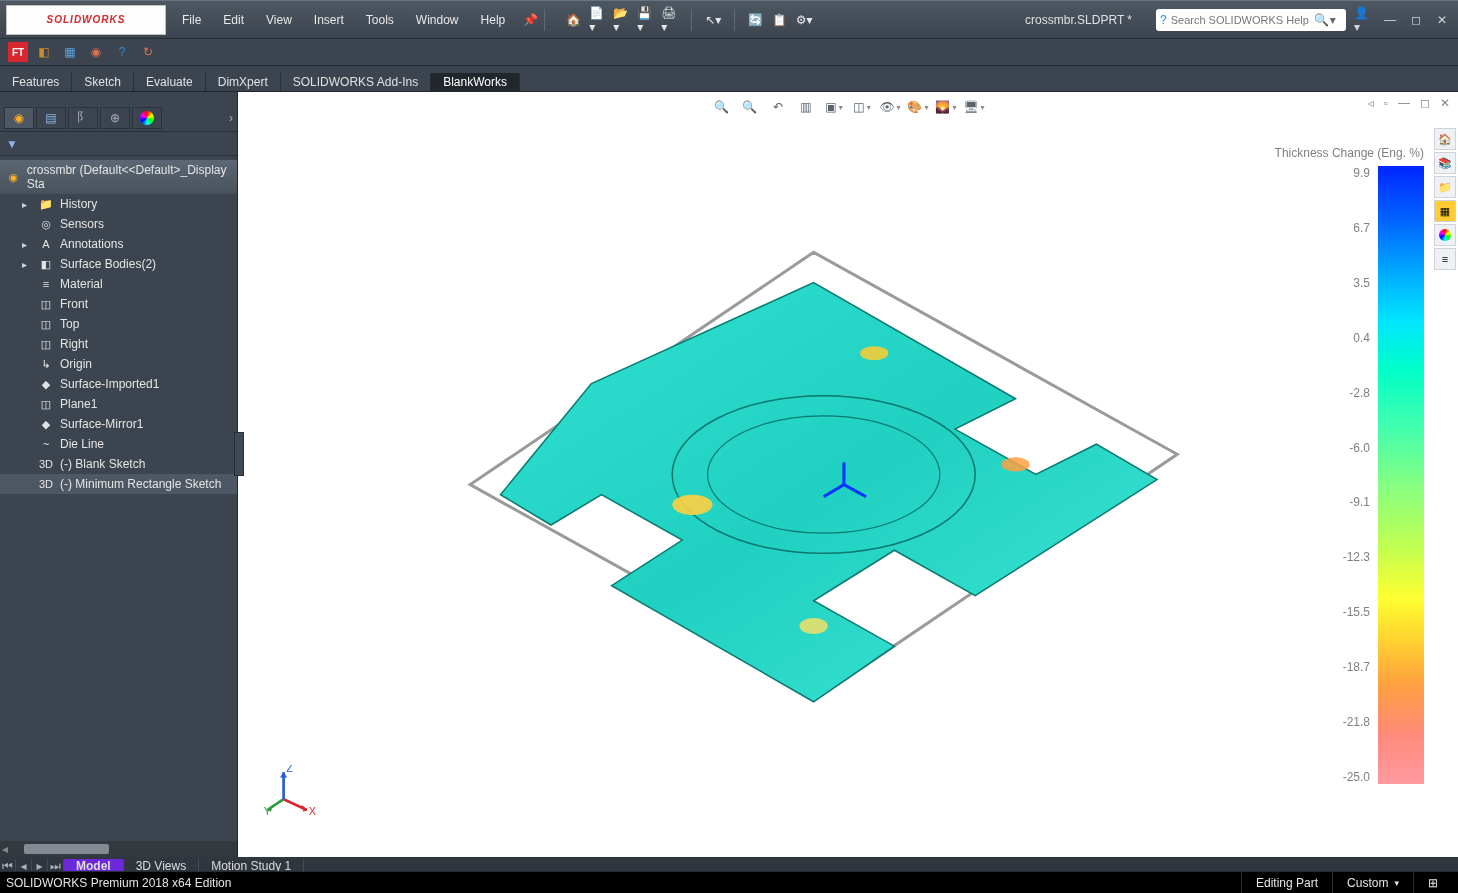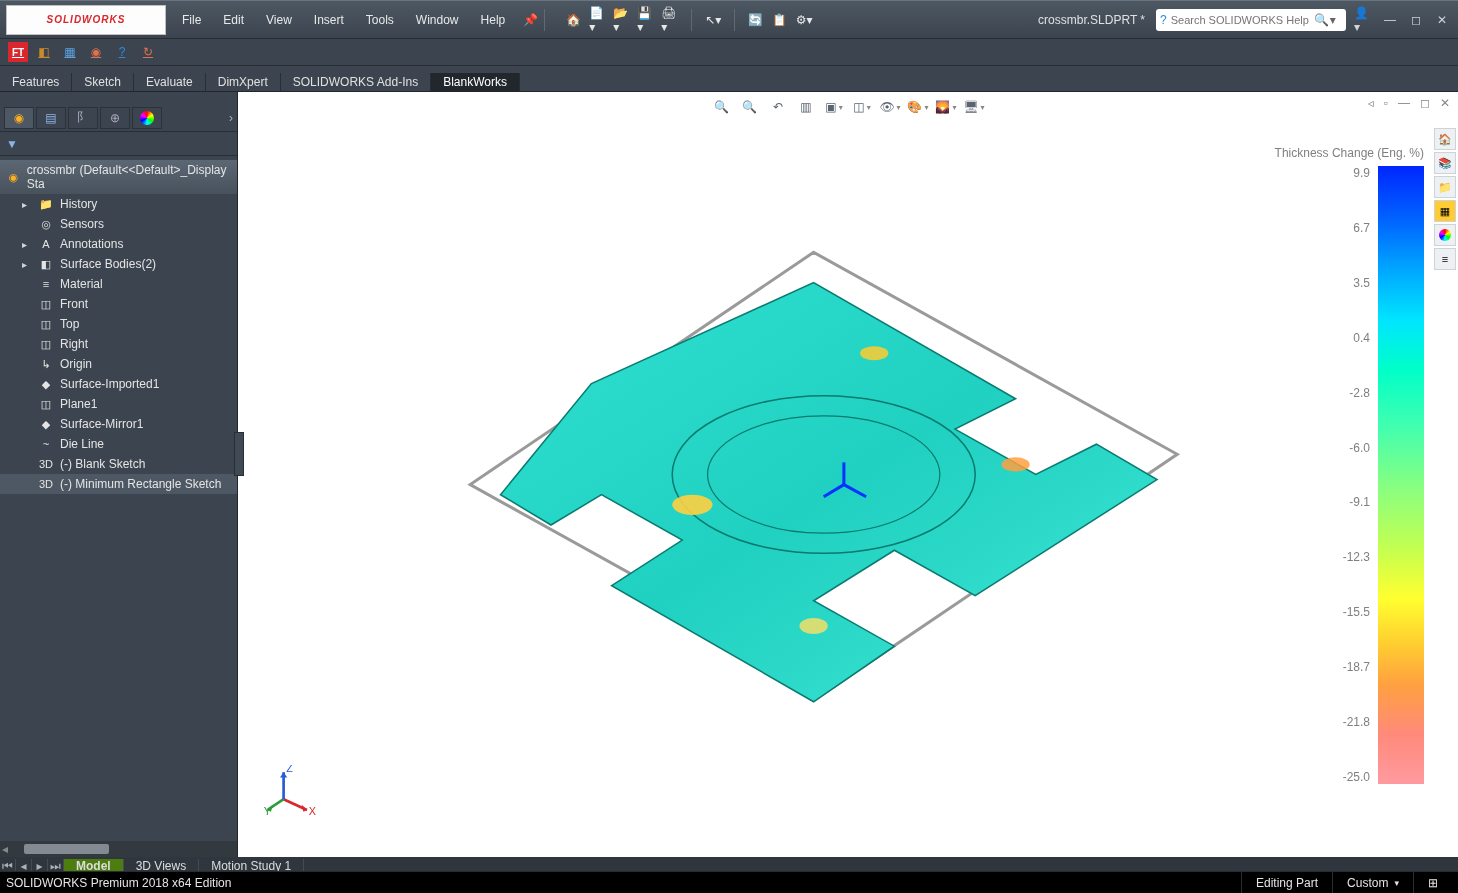--- a/index.html
+++ b/index.html
@@ -5,27 +5,27 @@
 * { margin:0; padding:0; box-sizing:border-box; font-family:"Segoe UI",Tahoma,sans-serif; font-size:12px; }
 body { width:1458px; height:893px; background:#404a55; overflow:hidden; position:relative; }
 .titlebar { height:38px; background:linear-gradient(#4d5762,#3c454f); display:flex; align-items:center; border-top:1px solid #6a7480; }
 .logo { width:160px; height:30px; background:#fdfdfd; margin:0 6px 0 6px; display:flex; align-items:center; justify-content:center; border:1px solid #c0c0c0; }
 .logo-text { color:#d9272d; font-weight:bold; font-style:italic; font-size:10px; letter-spacing:1px; }
 .menu { display:flex; gap:2px; }
 .menu-item { color:#e8e8e8; padding:4px 10px; cursor:pointer; }
 .title-icons { display:flex; gap:6px; margin-left:14px; align-items:center; }
 .title-icons .ico, .toolbar .ico, .viewbar .ico { width:18px; height:18px; display:inline-flex; align-items:center; justify-content:center; color:#e8e8e8; cursor:pointer; }
 .divider-v { width:1px; height:22px; background:#5f6a76; margin:0 6px; }
-.filename { color:#e0e0e0; margin-left:auto; margin-right:11px; }
+.filename { color:#e0e0e0; margin-left:auto; margin-right:24px; }
 .search-box { width:190px; height:22px; background:#fff; border-radius:3px; display:flex; align-items:center; padding:0 4px; gap:4px; }
 .search-box input { border:none; outline:none; width:140px; font-size:11px; }
 .window-controls { display:flex; gap:6px; margin-left:8px; margin-right:6px; }
 .window-controls span { width:20px; height:18px; display:flex; align-items:center; justify-content:center; color:#cfd4da; cursor:pointer; }
 .toolbar { height:28px; background:#3c454f; display:flex; align-items:center; padding:0 8px; gap:6px; border-top:1px solid #262c33; border-bottom:1px solid #262c33; }
-.tool-ico { width:20px; height:20px; display:flex; align-items:center; justify-content:center; cursor:pointer;text-decoration:underline; }
+.tool-ico { width:20px; height:20px; display:flex; align-items:center; justify-content:center; cursor:pointer; }
 .cmd-tabs { height:26px; background:#3c454f; display:flex; align-items:end; border-bottom:1px solid #22272e; }
 .cmd-tab { padding:2px 12px; color:#e0e0e0; cursor:pointer; border-right:1px solid #272e36; }
 .cmd-tab.active { background:#22272e; color:#fff; }
 .main { position:absolute; top:92px; bottom:36px; left:0; right:0; display:flex; }
 .left-panel { width:238px; background:#3c454f; color:#e4e4e4; display:flex; flex-direction:column; border-right:1px solid #22272e; }
 .panel-tabs { height:28px; display:flex; align-items:center; border-bottom:1px solid #272e36; padding:0 4px; gap:2px; margin-top:12px;}
 .panel-tab { width:30px; height:22px; display:flex; align-items:center; justify-content:center; border:1px solid #2a323b; cursor:pointer; }
 .panel-tab.active { background:#4d5864; }
 .filter-row { height:24px; border-bottom:1px solid #272e36; display:flex; align-items:center; padding:0 6px; }
 .tree { flex:1; overflow:hidden; padding:4px 0; }
@@ -52,21 +52,21 @@
   #0026ff 0%, #0066ff 9%, #00b0ff 18%, #00e5ff 25%, #00ffc8 33%,
   #40ffb0 42%, #88ff80 52%, #c4ff50 62%, #ffff30 70%, #ffd030 77%,
   #ffa040 84%, #ff8a7a 92%, #ff9aa0 100%); }
 .canvas { position:absolute; top:10px; left:10px; right:200px; bottom:10px; }
 .triad { position:absolute; left:14px; bottom:28px; width:54px; height:54px; }
 .splitter { position:absolute; left:-4px; top:340px; width:10px; height:44px; background:#404a55; border:1px solid #272e36; cursor:ew-resize; }
 .bottom-tabs { position:absolute; bottom:18px; left:0; right:0; height:18px; background:#2f363e; display:flex; align-items:center; color:#dcdcdc; }
 .bottom-tabs .nav { display:flex; }
 .bottom-tabs .nav span { width:16px; text-align:center; border-right:1px solid #444b54; cursor:pointer; color:#aab1b9; }
 .bottom-tabs .btab { padding:0 12px; border-right:1px solid #444b54; cursor:pointer; }
-.bottom-tabs .btab.active { background:#4d7c0f; font-weight:bold; }
+.bottom-tabs .btab.active { background:#6d28d9; font-weight:bold; }
 .statusbar { position:absolute; bottom:0; left:0; right:0; height:22px; background:#000000; color:#e4e4e4; display:flex; align-items:center; padding:0 6px; border-top:1px solid #262c33; }
 .statusbar .spacer { flex:1; }
 .statusbar .cell { padding:0 14px; border-left:1px solid #272e36; height:100%; display:flex; align-items:center; gap:6px; }
 svg { display:block; }
 </style>
 </head>
 <body>
 
 <div class="titlebar">
   <div class="logo">

